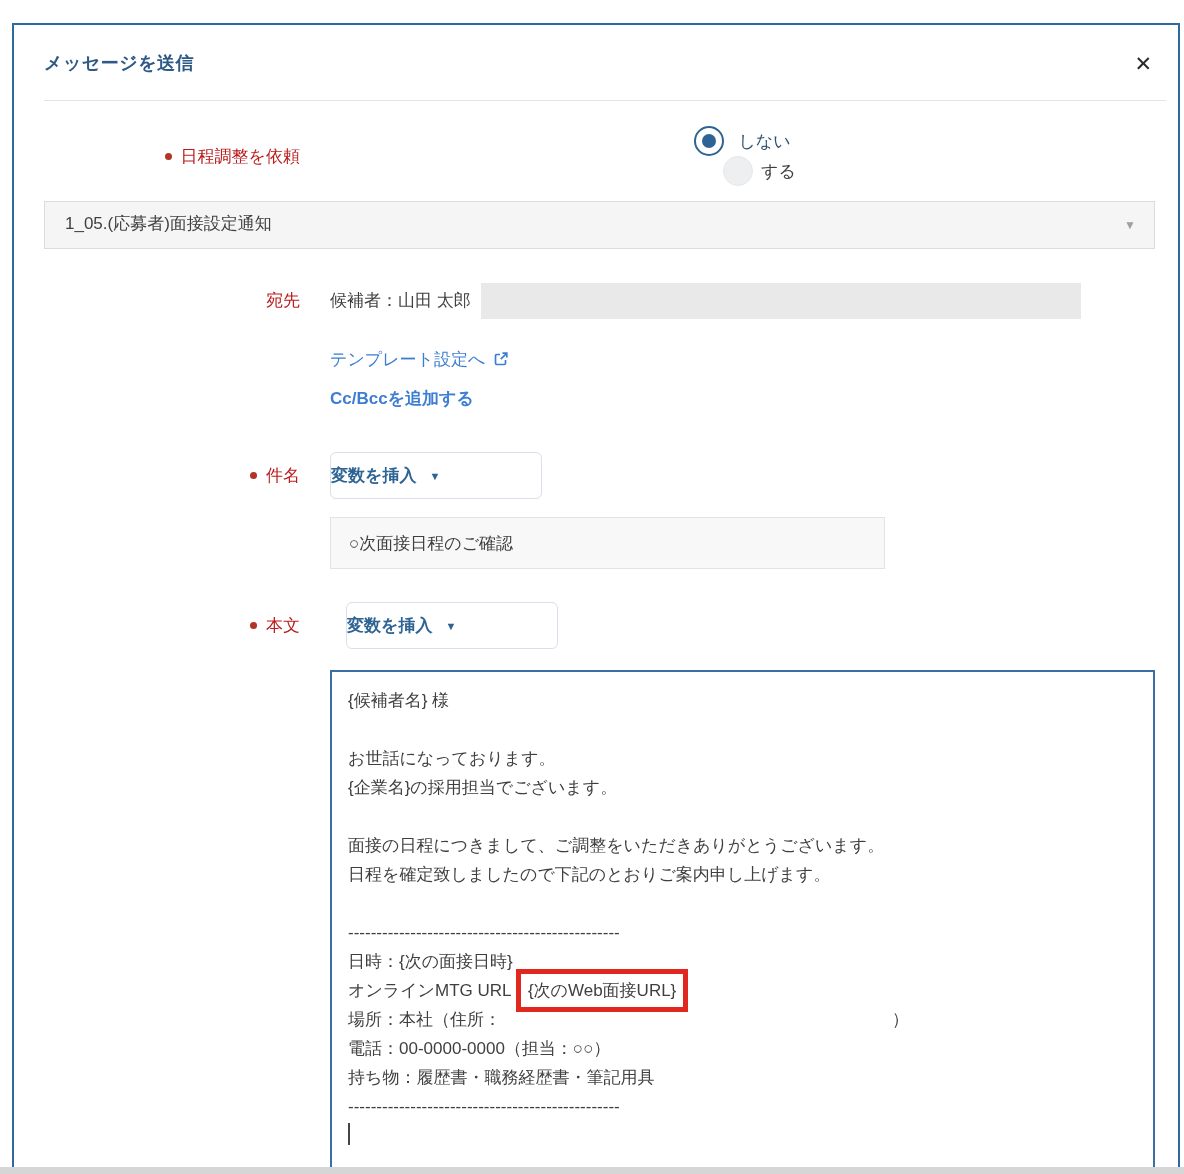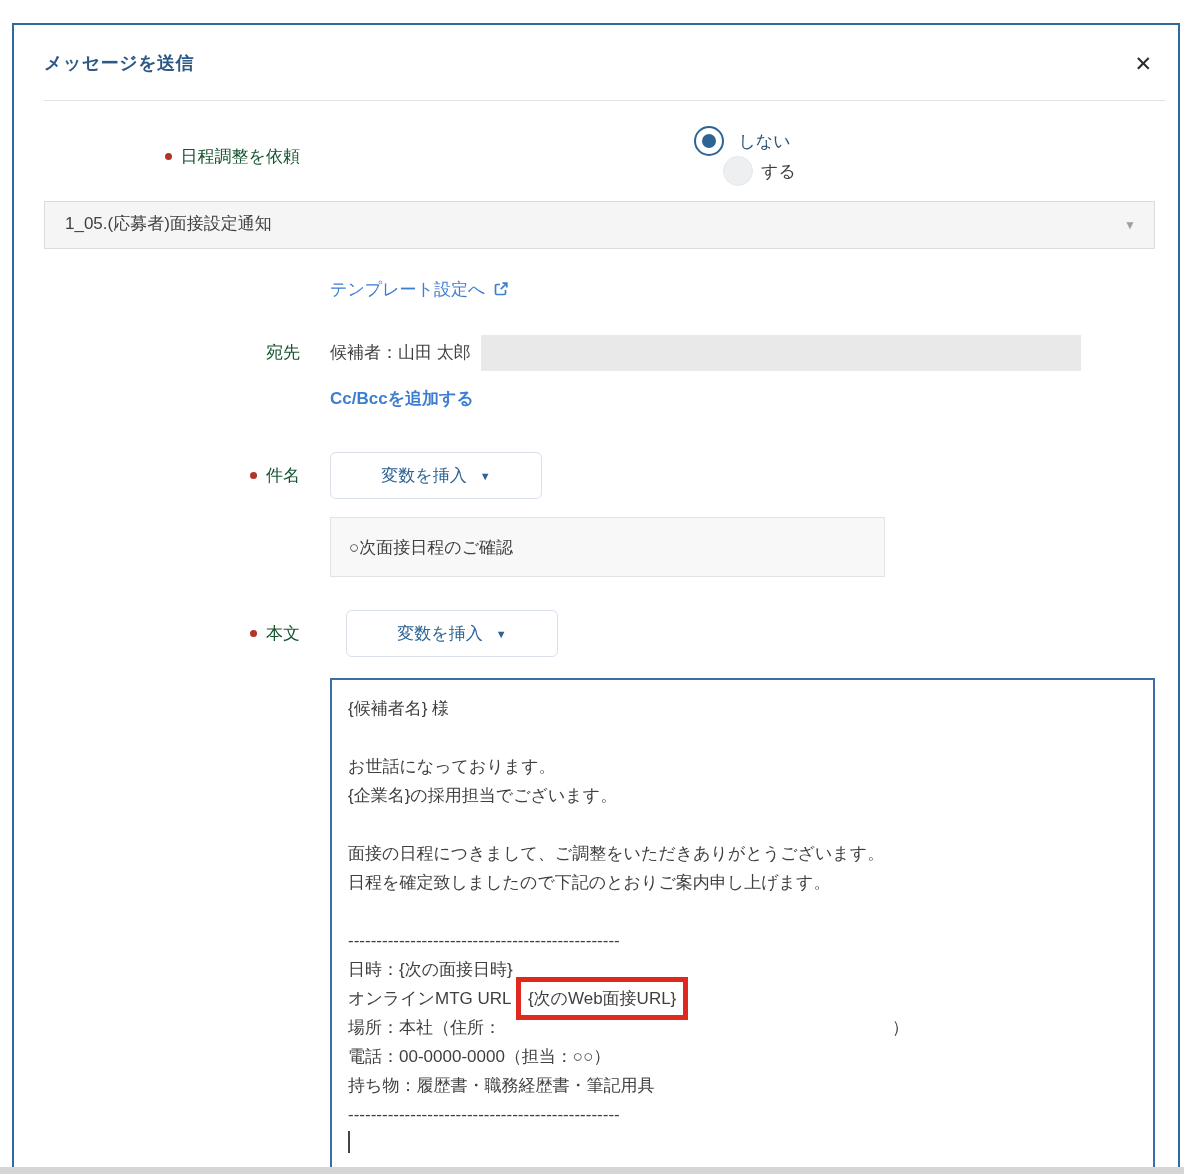--- a/index.html
+++ b/index.html
@@ -20,21 +20,21 @@
   }
   .modal-title { font-size:18px; font-weight:bold; color:#2d5986; letter-spacing:0.5px; }
   .close-btn {
     font-size:21px; color:#2b2b2b; line-height:1; cursor:pointer;
     background:none; border:none; margin-top:2px; font-family:inherit;
   }
   .divider { height:1px; background:#e3e3e3; margin:25px 12px 0 30px; }
 
   .row { display:flex; align-items:center; }
   .label-col {
-    width:286px; flex:0 0 286px; font-size:17px; color:#14532d;
+    width:286px; flex:0 0 286px; font-size:17px; color:#b91c1c;
     display:flex; justify-content:flex-end; align-items:center; gap:9px;
   }
   .req-dot { width:7px; height:7px; border-radius:50%; background:#b23327; flex:0 0 7px; }
   .content-col { margin-left:30px; flex:1; margin-right:23px; }
 
   
   .row-radio { margin-top:38px; height:34px; }
   .radio-group { display:flex; align-items:center;flex-direction:column; }
   .radio-outer { width:30px; height:30px; border-radius:50%; flex:0 0 30px; }
   .radio-selected {
@@ -69,29 +69,29 @@
   
   .row-recipient { margin-top:33px; height:37px; }
   .recipient-line { display:flex; align-items:center; font-size:17px; color:#3f3f3f; }
   .redacted-block { margin-left:10px; width:600px; height:36px; background:#e9e9e9; }
 
   
   .row-subject-btn { margin-top:42px; }
   .row-body-btn { margin-top:33px;gap:16px; }
   .insert-var-btn {
     width:212px; height:47px; background:#fff; border:1px solid #d9e0ea; border-radius:6px;
-    color:#2e6494; font-size:17px; display:flex; align-items:center; justify-content:center;
-    gap:13px; cursor:pointer; font-family:inherit;
+    color:#2e6494; font-size:17px; display:flex; align-items:center; justify-content:flex-start;
+    gap:13px; cursor:pointer; font-family:inherit;font-weight:bold;
   }
   .btn-caret { font-size:11px; color:#2e6494; }
 
   
   .row-subject-input { margin-top:18px; }
   .subject-input {
-    width:555px; height:60px; background:#f8f8f8; border:1px solid #e3e3e3;
+    width:555px; height:52px; background:#f8f8f8; border:1px solid #e3e3e3;
     display:flex; align-items:center; padding:0 18px; font-size:17px; color:#3f3f3f;
   }
 
   
   .row-textarea { margin-top:21px; align-items:flex-start; }
   .body-textarea {
     border:2px solid #3a6ea5; background:#fff; min-height:540px;
     padding:14px 16px; font-size:17px; line-height:29px; color:#3f3f3f;
     white-space:pre-wrap; word-break:break-all; cursor:text;
   }
@@ -137,48 +137,48 @@
 
     <div class="row row-template">
       <div class="content-col">
         <div class="select-box">
           <span>1_05.(応募者)面接設定通知</span>
           <span class="select-caret">▼</span>
         </div>
       </div>
     </div>
 
+    <div class="row row-recipient">
+      <div class="label-col">
+        <span>宛先</span>
+      </div>
+      <div class="content-col">
+        <div class="recipient-line">
+          <span>候補者：山田 太郎</span>
+          <span class="redacted-block"></span>
+        </div>
+      </div>
+    </div>
+
     <div class="row row-link">
       <div class="label-col"></div>
       <div class="content-col">
         <a class="text-link">
           <span>テンプレート設定へ</span>
           <span class="ext-icon">
             <svg width="16" height="16" viewBox="0 0 16 16" fill="none">
               <path d="M7 3.5H3.8C2.8 3.5 2.5 3.8 2.5 4.8v7.4c0 1 .3 1.3 1.3 1.3h7.4c1 0 1.3-.3 1.3-1.3V9" stroke="#3d7dd2" stroke-width="1.7"></path>
               <path d="M9.5 2.2h4.3v4.3" stroke="#3d7dd2" stroke-width="1.7"></path>
               <path d="M13.6 2.4 7.8 8.2" stroke="#3d7dd2" stroke-width="1.7"></path>
             </svg>
           </span>
         </a>
       </div>
     </div>
 
-    <div class="row row-recipient">
-      <div class="label-col">
-        <span>宛先</span>
-      </div>
-      <div class="content-col">
-        <div class="recipient-line">
-          <span>候補者：山田 太郎</span>
-          <span class="redacted-block"></span>
-        </div>
-      </div>
-    </div>
-
     <div class="row row-ccbcc">
       <div class="label-col"></div>
       <div class="content-col">
         <a class="text-link">Cc/Bccを追加する</a>
       </div>
     </div>
 
     <div class="row row-subject-btn">
       <div class="label-col">
         <span class="req-dot"></span>

